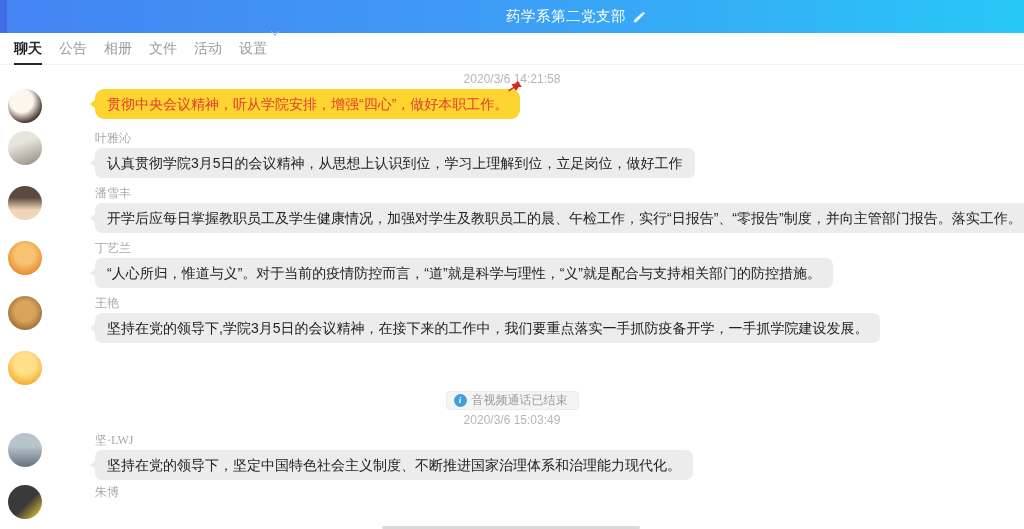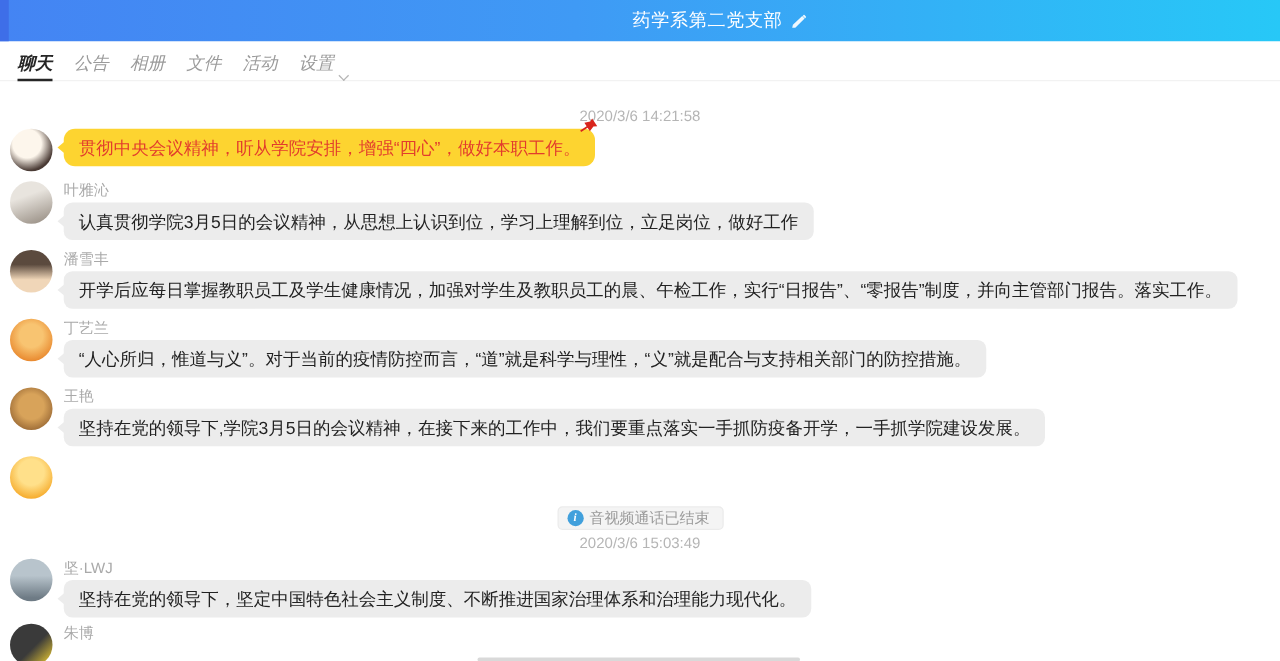--- a/index.html
+++ b/index.html
@@ -14,50 +14,50 @@
   .header-edge { position:absolute; left:0; top:0; width:7px; height:33px; background:#3e6ee8; }
   .title-wrap { display:flex; align-items:center; gap:6px; transform:translateX(64px); }
   .title { color:#fff; font-size:14.5px; letter-spacing:.5px; }
   .edit-icon { width:14px; height:14px; opacity:.92; }
   .edit-icon svg { width:14px; height:14px; fill:#fff; }
 
   
   .tabs { height:32px; background:#fff; display:flex; align-items:center;
     padding-left:14px; border-bottom:1px solid #f2f2f2; }
   .tab { position:relative; height:32px; line-height:30px; font-size:14px; color:#9b9b9b;
-    margin-right:17px; cursor:pointer; display:flex; align-items:flex-end;font-style:italic; }
+    margin-right:17px; cursor:pointer; display:flex; align-items:flex-start; }
   .tab.active { color:#262626; font-weight:bold; }
   .tab.active::after { content:""; position:absolute; left:0; right:0; bottom:0;
     height:2px; background:#262626; }
   .chevron { display:inline-block; width:6px; height:6px; border-right:1.4px solid #b5b5b5;
     border-bottom:1.4px solid #b5b5b5; transform:rotate(45deg) translate(-1px,-1px);
     margin-left:5px; margin-top:-3px; }
 
   
   .chat { position:relative; padding:0 8px; }
-  .time { text-align:center; font-size:12px; color:#b5b5b5; margin-top:21px; }
+  .time { text-align:center; font-size:12px; color:#b5b5b5; margin-top:7px; }
   .time.t2 { margin-top:3px; }
   .time.t3 { margin-top:5px; }
 
-  .msg { display:flex; margin-top:8px; }
+  .msg { display:flex; margin-top:8px;gap:44px; }
   .msg.m1 { margin-top:3px; }
   .msg.m7 { margin-top:6px; }
   .msg.m8 { margin-top:5px; }
   .avatar { flex:0 0 34px; width:34px; height:34px; border-radius:50%; margin-right:9px; }
   .av1 { background:radial-gradient(circle at 40% 35%, #fdf6ec 38%, #4a3b35 72%); }
   .av2 { background:linear-gradient(160deg,#e8e4de 35%,#9f968c 90%); }
   .av3 { background:linear-gradient(180deg,#5b4a3e 34%,#f0d6b8 70%); }
   .av4 { background:radial-gradient(circle at 50% 40%, #f8c471 35%, #e67e22 85%); }
   .av5 { background:radial-gradient(circle at 50% 45%, #d8a35a 40%, #8a5a2b 88%); }
   .av6 { background:radial-gradient(circle at 50% 38%, #ffe08a 38%, #f5a623 82%); }
   .av7 { background:linear-gradient(180deg,#b8c4cc 40%,#6e7b85 92%); }
   .av8 { background:linear-gradient(135deg,#3a3a3a 55%,#e8c832 95%); }
 
   .mbody { display:flex; flex-direction:column; align-items:flex-start; max-width:960px; }
-  .uname { font-size:12px; color:#a9a9a9; line-height:14px; margin-bottom:3px; }
+  .uname { font-size:12px; color:#a9a9a9; line-height:14px; margin-bottom:3px;font-family:Liberation Serif, serif; }
   .bubble { position:relative; background:#ececec; color:#222; font-size:14px;
     line-height:16px; padding:7px 12px; border-radius:7px; max-width:948px;
     white-space:nowrap; }
   .bubble::before { content:""; position:absolute; left:-5px; top:10px;
     border-top:5px solid transparent; border-bottom:5px solid transparent;
     border-right:6px solid #ececec; }
 
   .bubble.pinned { background:#fdd430; color:#e23c2d; border-radius:9px; }
   .bubble.pinned::before { border-right-color:#fdd430; }
   .pin-icon { position:absolute; top:-10px; right:-3px; width:16px; height:16px; }

